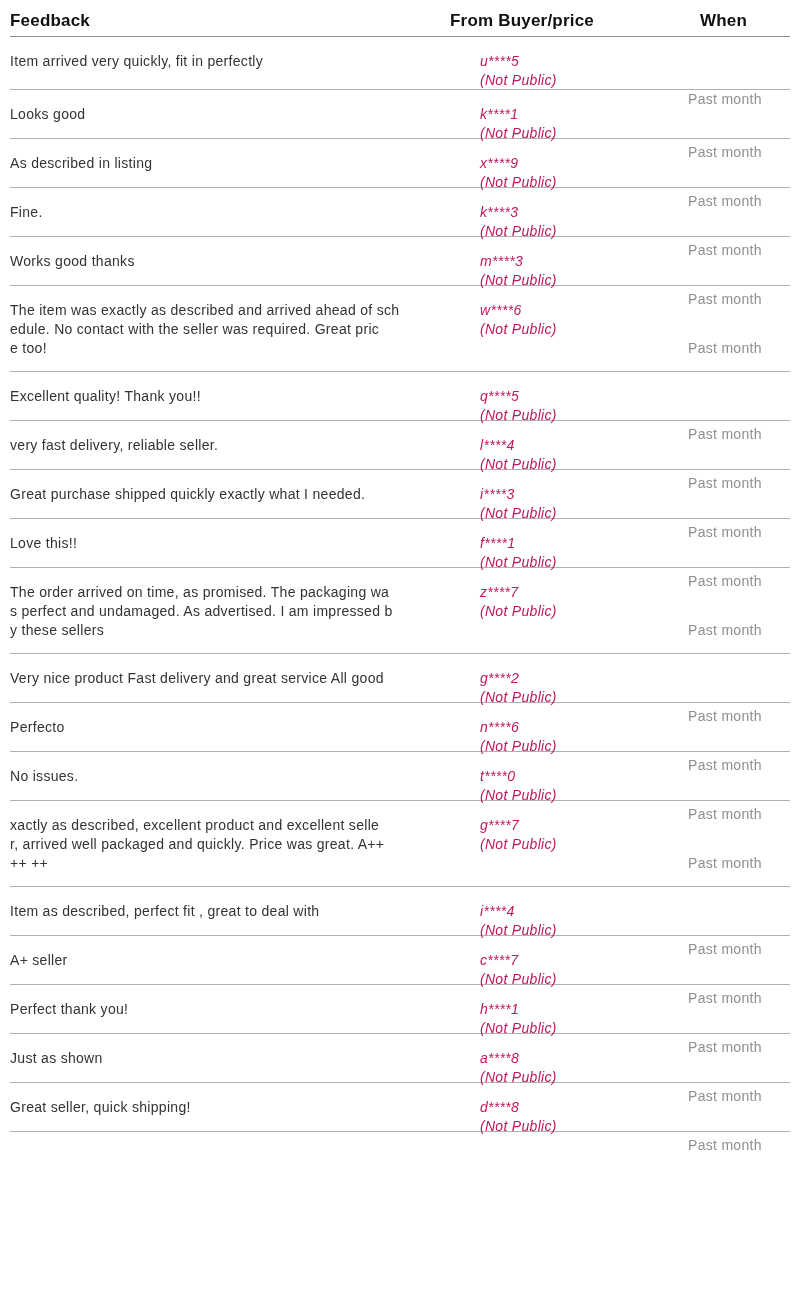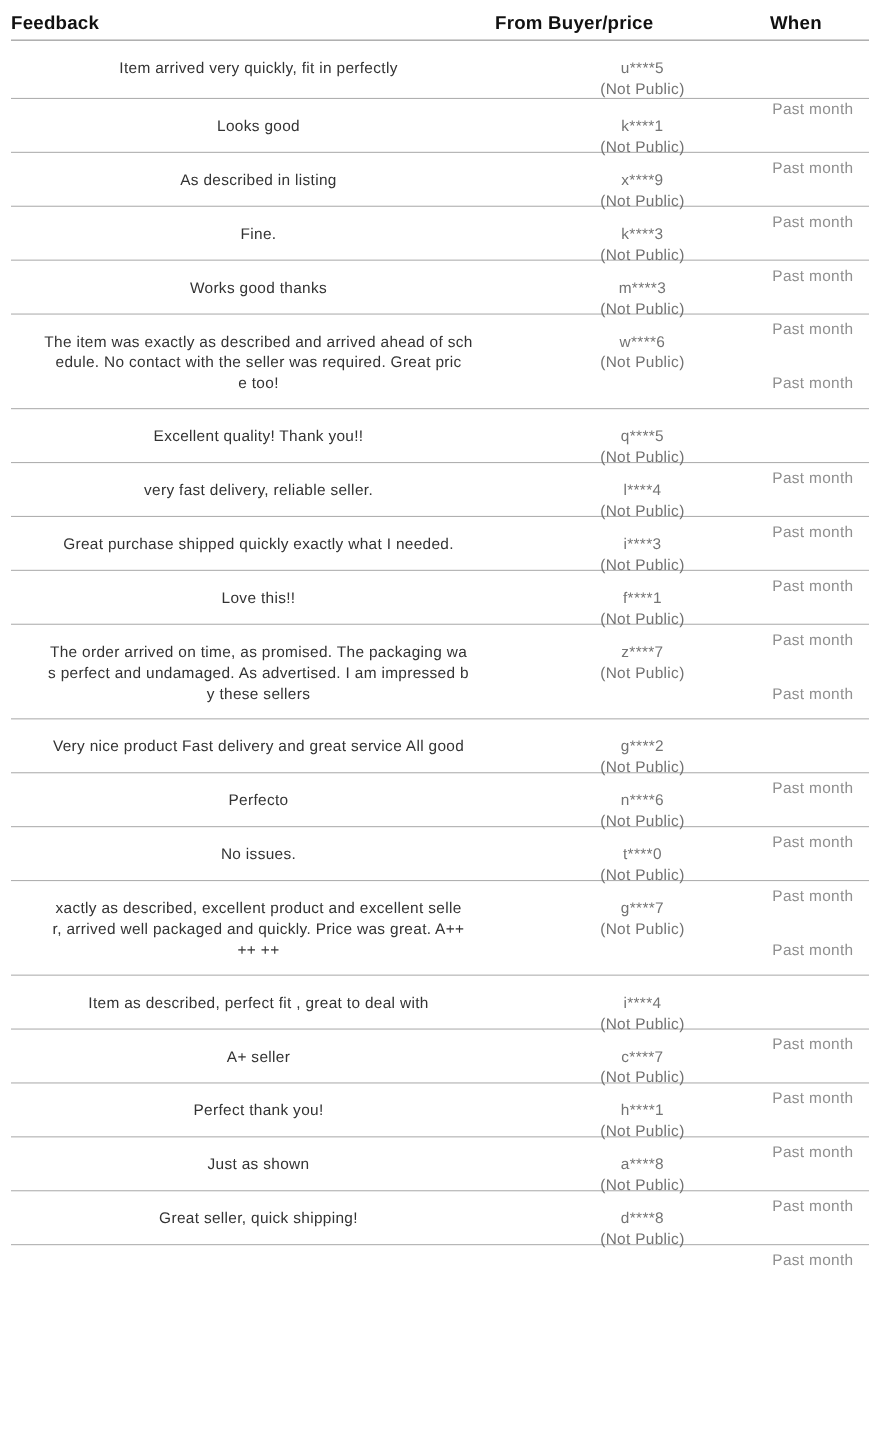--- a/index.html
+++ b/index.html
@@ -43,29 +43,29 @@
     overflow: visible;
   }
   .row.lines-1 { height: 49px; }
   .row.lines-3 { height: 86px; }
   .row.first   { height: 53px; }
   .cell {
     font-size: 14px;
     line-height: 19px;
     letter-spacing: 0.3px;
     overflow: visible;
-    text-align: center;
   }
   .cell-feedback {
     color: #333333;
     white-space: pre-line;
     padding-right: 20px;
   }
   .cell-buyer {
-    color: #737373;
+    color: #be185d;
+    font-style: italic;
   }
   .buyer-id { display: block; }
   .buyer-note { display: block; }
   .cell-when {
     color: #8f8f8f;
     white-space: nowrap;
     margin-top: 38px;
   }
 </style>
 </head>

